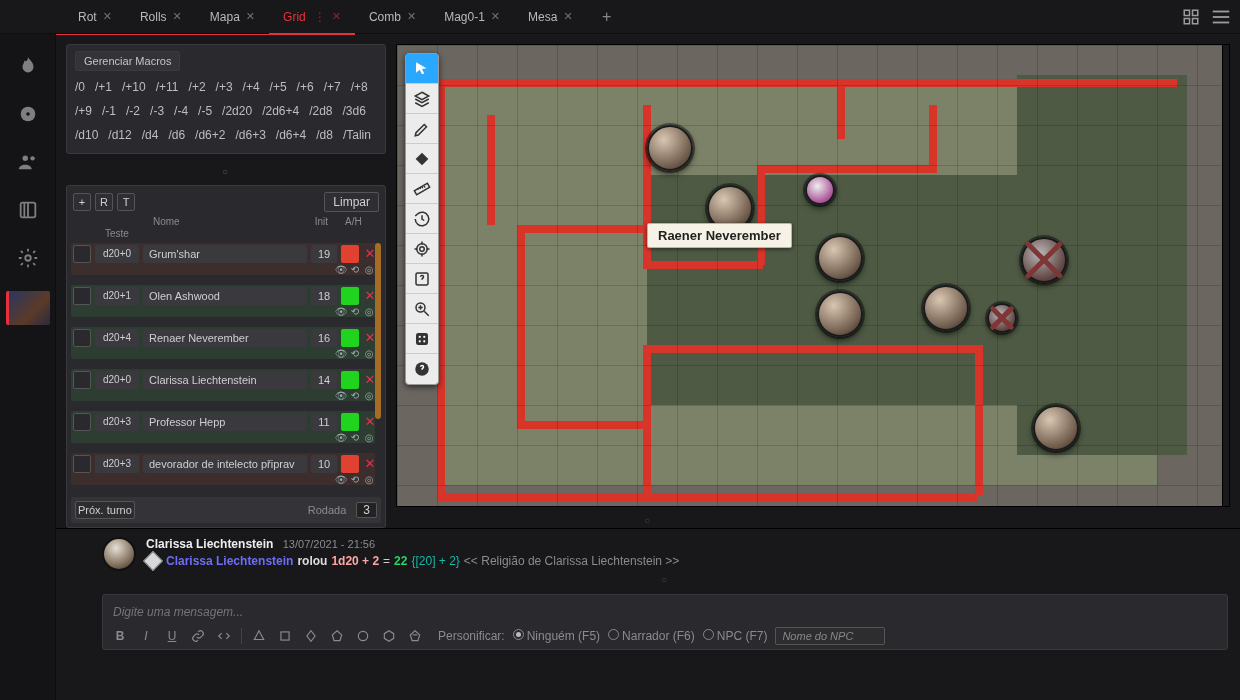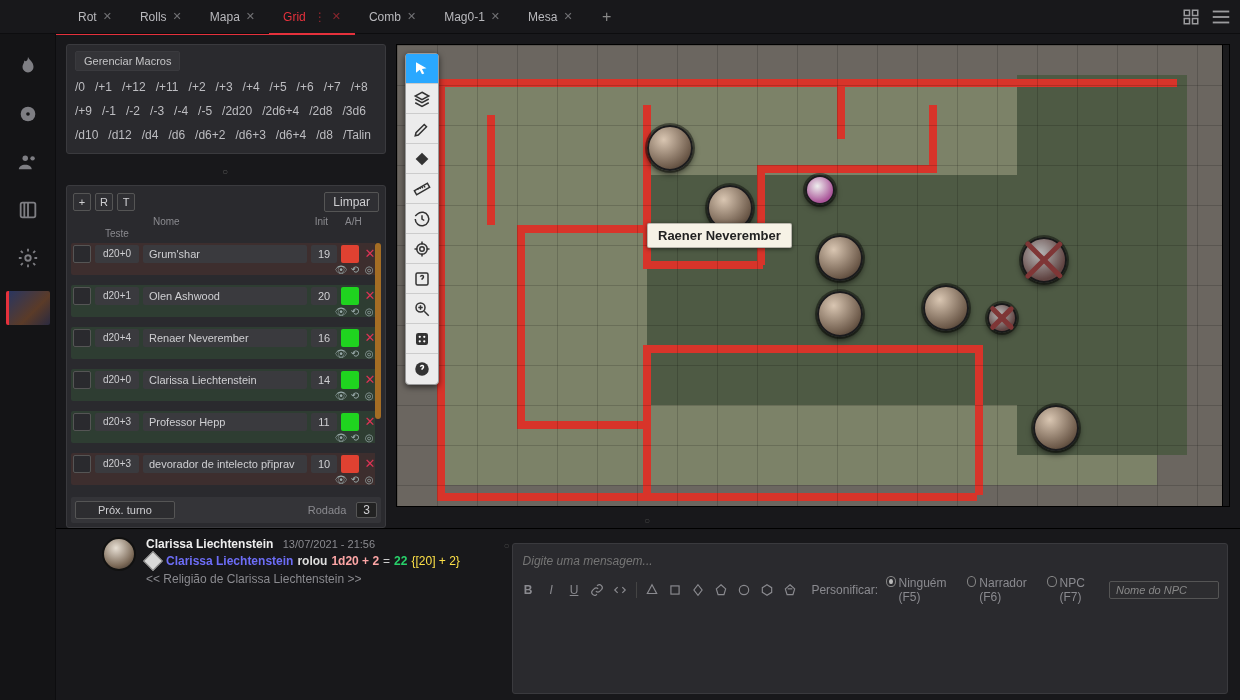--- a/index.html
+++ b/index.html
@@ -69,21 +69,21 @@
   .irow .iv{width:26px;background:#3a3a3e;border-radius:2px;text-align:center;line-height:18px;font-size:11px;align-self:flex-start;}
   .irow .ah{width:18px;height:18px;border-radius:2px;align-self:flex-start;}
   .irow .ah.r{background:#e04131;}
   .irow .ah.g{background:var(--green);}
   .irow .del{color:#d35;width:14px;text-align:center;font-size:13px;line-height:18px;cursor:pointer;align-self:flex-start;}
   .irow.enemy{background:#3d2e2e;}
   .irow.ally{background:#2e3d32;}
   .subicons{position:absolute;right:6px;top:20px;display:flex;gap:2px;}
   .subicons span{width:12px;height:12px;font-size:10px;color:#9aa;display:flex;align-items:center;justify-content:center;}
   .ifoot{display:flex;align-items:center;gap:6px;padding:4px;background:var(--bg3);border-radius:2px;margin-top:2px;}
-  .ifoot .next{padding:2px 22px;border:1px solid #555;background:#2d2d30;border-radius:2px;cursor:pointer;font-size:11px;}
+  .ifoot .next{padding:2px 2px;border:1px solid #555;background:#2d2d30;border-radius:2px;cursor:pointer;font-size:11px;}
   .ifoot .rnd{margin-left:auto;font-size:11px;color:var(--txt-dim);}
   .ifoot .rnum{background:#222;border:1px solid #555;padding:0 6px;border-radius:2px;margin-left:4px;font-size:12px;}
   .iscroll{position:absolute;right:0;top:0;bottom:0;width:6px;background:#2a2a2e;}
   .iscroll .th{position:absolute;left:0;right:0;top:0;height:70%;background:#a56d24;border-radius:3px;}
   
   .mapwrap{flex:1;padding:10px 10px 6px 0;position:relative;}
   .map{position:absolute;inset:10px 10px 6px 0;border:1px solid #000;background:var(--map-stone);overflow:hidden;}
   .map::after{content:"";position:absolute;right:0;top:0;bottom:0;width:6px;background:#1a1a1c;border-left:1px solid #000;}
   
   .mapgrid{position:absolute;inset:0;background-image:linear-gradient(#00000028 1px,transparent 1px),linear-gradient(90deg,#00000028 1px,transparent 1px);background-size:40px 40px;}
@@ -100,34 +100,34 @@
   .token.foe{background:radial-gradient(circle at 40% 35%,#ccc,#90423c 70%);}
   .token .slash{position:absolute;inset:0;}
   .token .slash::before,.token .slash::after{content:"";position:absolute;left:50%;top:50%;width:120%;height:5px;background:#e22;border-radius:3px;}
   .token .slash::before{transform:translate(-50%,-50%) rotate(45deg);}
   .token .slash::after{transform:translate(-50%,-50%) rotate(-45deg);}
   .token.dead{filter:grayscale(.6) brightness(.9);}
   .nametag{position:absolute;background:#f6f2e6;color:#222;font-weight:bold;font-size:13px;padding:4px 10px;border-radius:2px;border:1px solid #00000040;box-shadow:0 1px 4px #0008;white-space:nowrap;}
   
   .hgrip{text-align:center;color:#444;font-size:10px;letter-spacing:2px;padding:2px 0;user-select:none;}
   
-  .chat{height:172px;border-top:1px solid #000;padding:8px 12px 6px 46px;display:flex;flex-direction:row;}
+  .chat{height:172px;border-top:1px solid #000;padding:8px 12px 6px 46px;display:flex;flex-direction:column;}
   .msg{display:flex;gap:10px;}
   .msg .av{width:34px;height:34px;border-radius:50%;background:radial-gradient(circle at 40% 30%,#e7dfd4,#7c6a58 65%,#2b2420);border:2px solid #111;flex:none;}
   .msg .body{flex:1;}
   .msg .hdr{font-size:12px;}
   .msg .hdr .nm{color:#eee;font-weight:bold;margin-right:6px;}
   .msg .hdr .ts{color:var(--txt-dim);font-size:11px;}
   .msg .line{margin-top:3px;font-size:12px;color:#ccc;display:flex;align-items:center;gap:4px;flex-wrap:wrap;}
   .msg .line .cube{width:14px;height:14px;background:#d9d9d9;border:1px solid #888;transform:rotate(45deg);margin-right:2px;}
   .msg .line .pl{color:var(--accent2);font-weight:bold;}
   .msg .line .verb{color:#ddd;font-weight:bold;}
   .msg .line .roll{color:#fca5a5;font-weight:bold;}
   .msg .line .res{color:#28d06a;font-weight:bold;}
-  .msg .line .detail{color:#fde047;}
+  .msg .line .detail{color:#14b8a6;}
   .msg .line .ctx{color:var(--txt-dim);text-align:center;}
   .chat .dgrip{text-align:center;color:#444;font-size:10px;letter-spacing:2px;padding:3px 0;user-select:none;}
   .chatbox{border:1px solid var(--line);border-radius:3px;background:var(--bg2);padding:6px 8px 4px 8px;margin-top:6px;}
   .chatbox .inp{width:100%;background:transparent;border:none;color:var(--txt);font-size:12px;outline:none;padding:4px 2px 8px 2px;font-style:italic;}
   .chatbox .fmt{display:flex;align-items:center;gap:8px;color:var(--txt-dim);font-size:12px;}
   .fbtn{width:18px;height:18px;display:flex;align-items:center;justify-content:center;cursor:pointer;}
   .fbtn svg{width:14px;height:14px;stroke:currentColor;fill:none;stroke-width:2;}
   .fmt .sep{width:1px;height:16px;background:#444;}
   .fmt .lbl{margin-left:6px;}
   .radio{display:flex;align-items:flex-start;gap:3px;cursor:pointer;}
@@ -229,21 +229,21 @@
 <div class="workspace">
   <div class="upper">
 
     <div class="leftcol">
 
       <div class="panel macros">
         <div class="macros-title">Gerenciar Macros</div>
         <div class="macro-chips" id="macro-chips">
             <span class="chip">/0</span>
             <span class="chip">/+1</span>
-            <span class="chip">/+12</span>
+            <span class="chip">/+10</span>
             <span class="chip">/+11</span>
             <span class="chip">/+2</span>
             <span class="chip">/+3</span>
             <span class="chip">/+4</span>
             <span class="chip">/+5</span>
             <span class="chip">/+6</span>
             <span class="chip">/+7</span>
             <span class="chip">/+8</span>
             <span class="chip">/+9</span>
             <span class="chip">/-1</span>
@@ -294,21 +294,21 @@
               <span class="subicons">
                 <span>👁</span>
                 <span>⟲</span>
                 <span>◎</span>
               </span>
             </div>
             <div class="irow ally">
               <span class="box"></span>
               <span class="test">d20+1</span>
               <span class="nm">Olen Ashwood</span>
-              <span class="iv">20</span>
+              <span class="iv">18</span>
               <span class="ah g"></span>
               <span class="del">✕</span>
               <span class="subicons">
                 <span>👁</span>
                 <span>⟲</span>
                 <span>◎</span>
               </span>
             </div>
             <div class="irow ally">
               <span class="box"></span>

